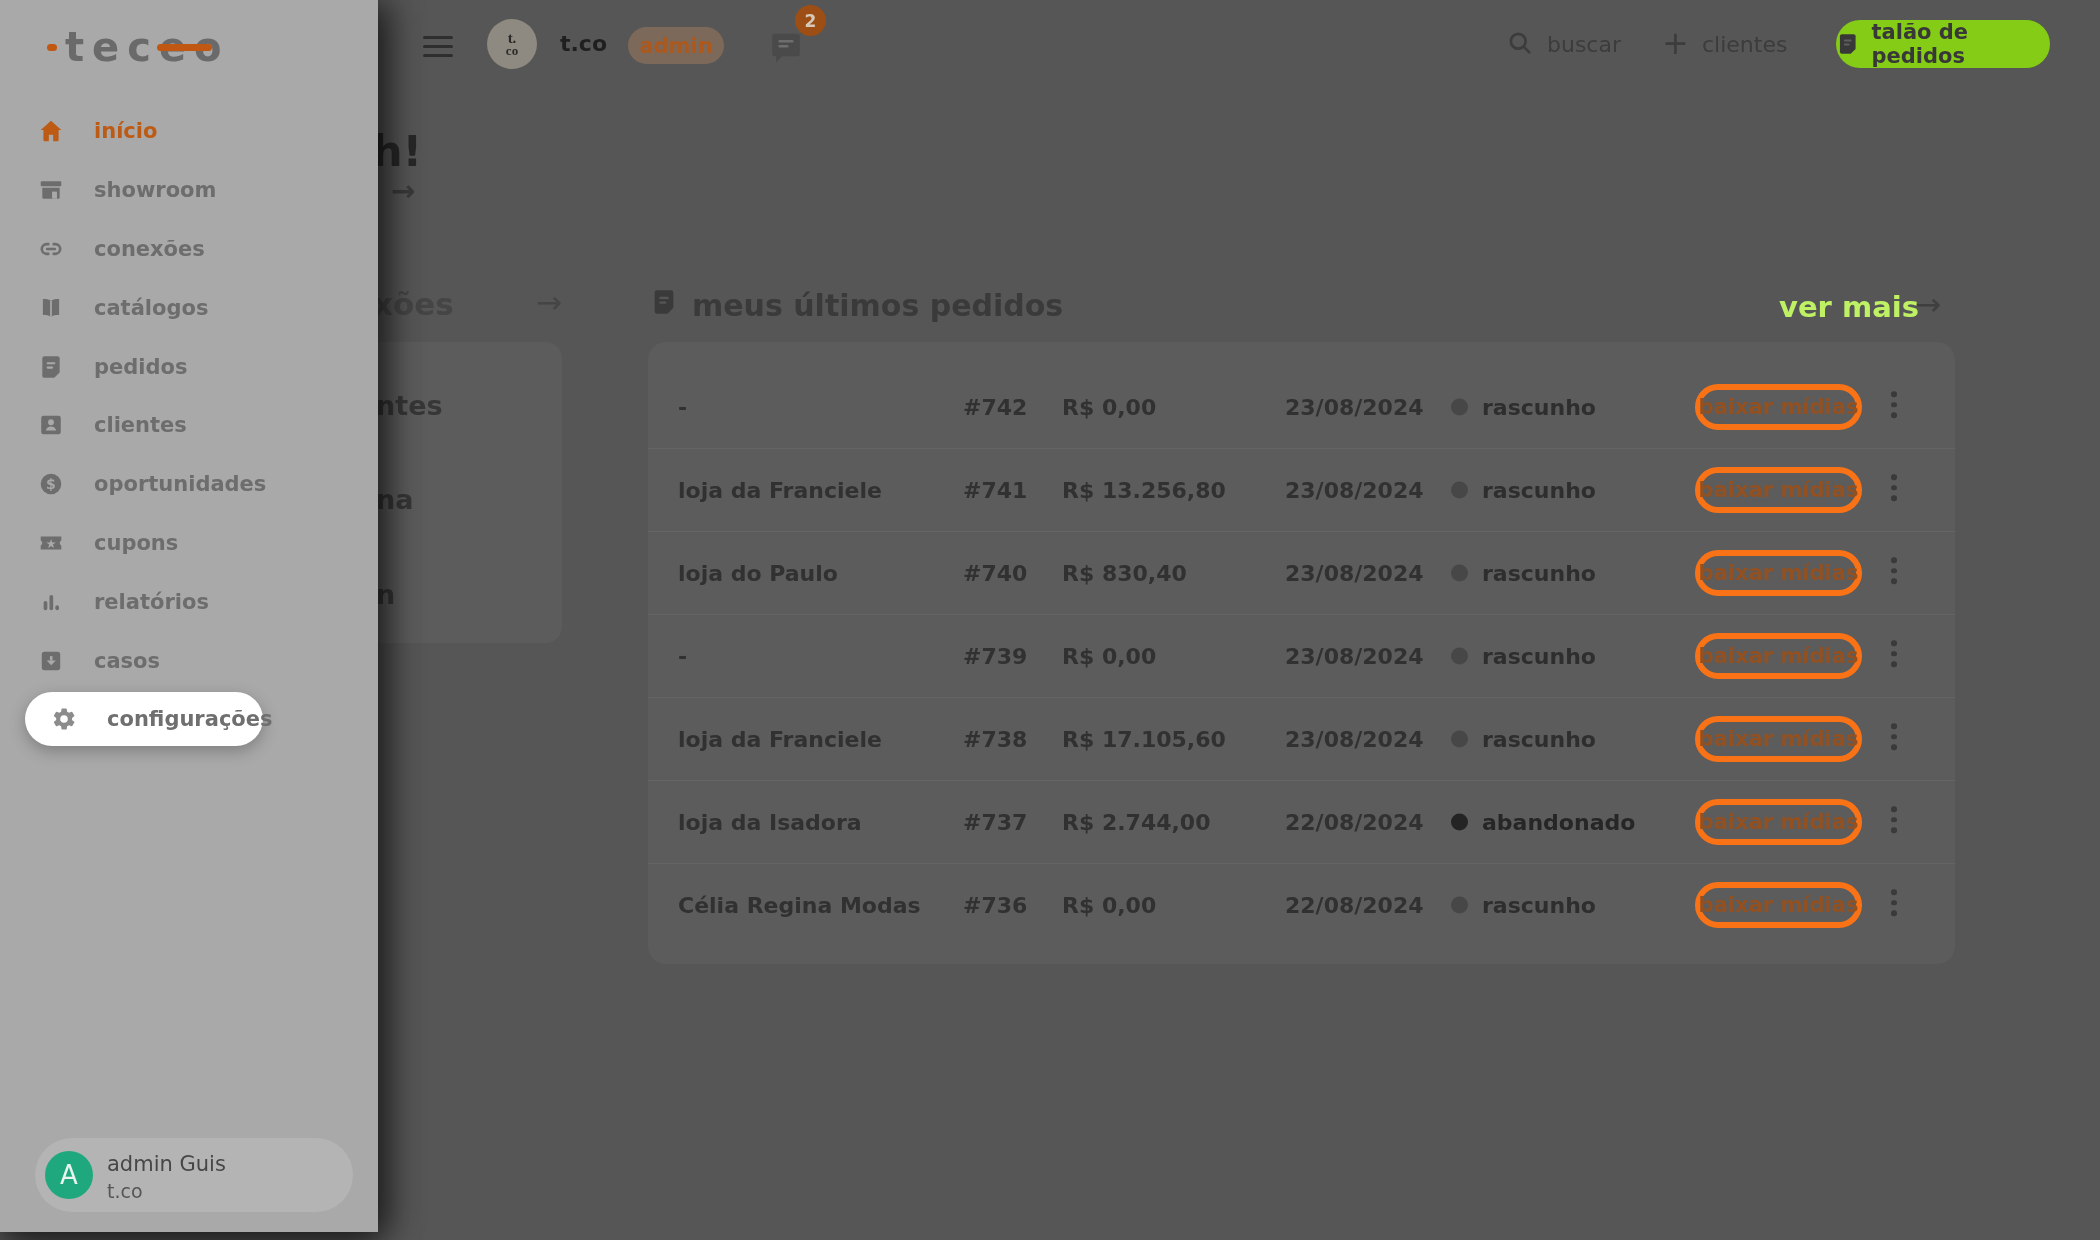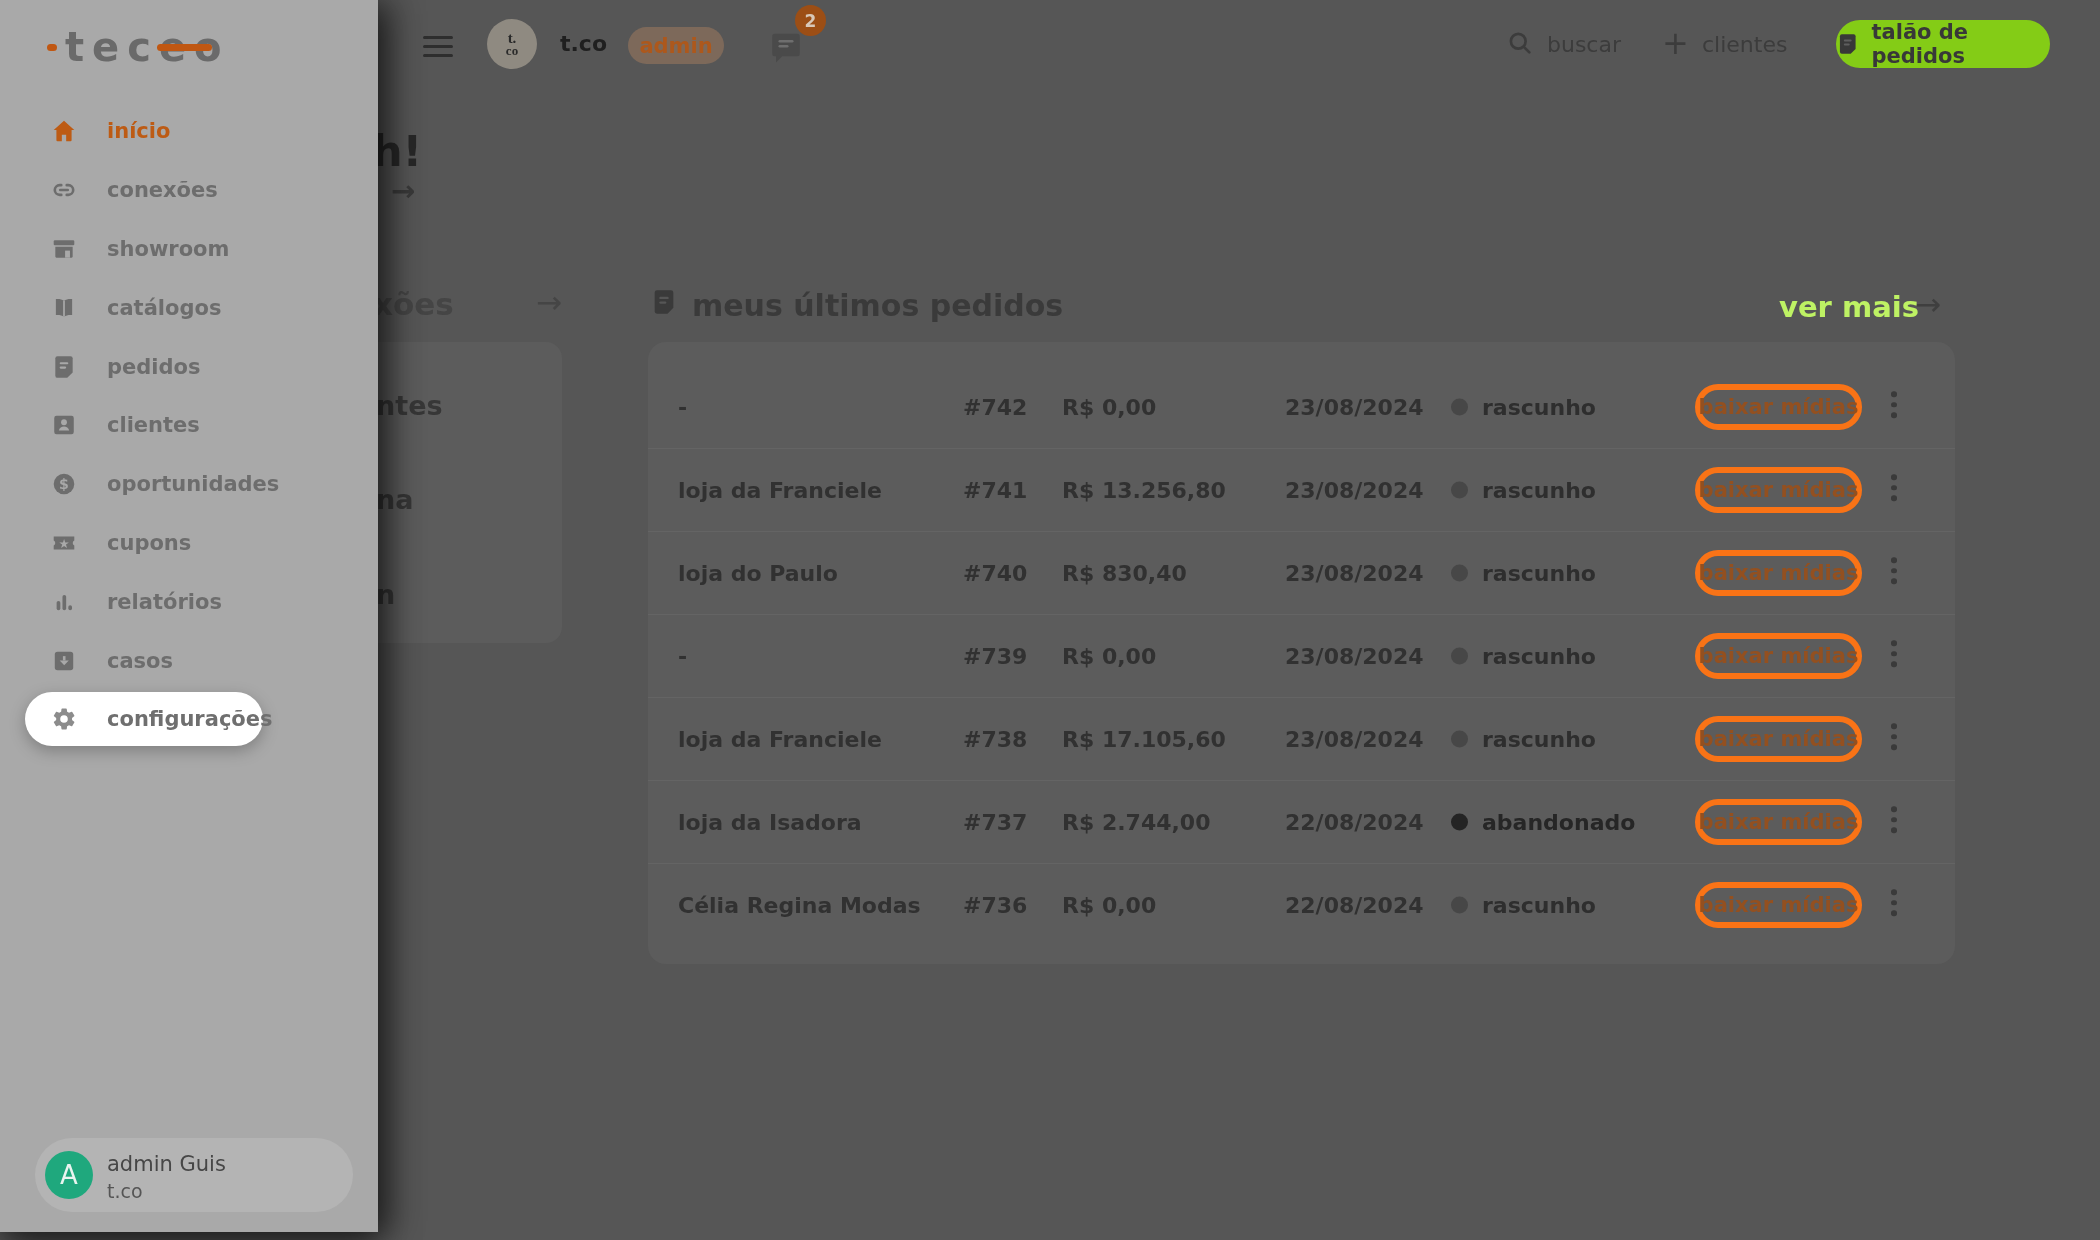--- a/index.html
+++ b/index.html
@@ -69,21 +69,21 @@
 
   
   .sidebar{position:absolute;left:0;top:0;width:378px;height:1232px;background:#a9a9a9;
            box-shadow:14px 0 30px rgba(0,0,0,.45), 0 14px 30px rgba(0,0,0,.5);z-index:5;}
   .logo{position:absolute;left:45px;top:24px;width:220px;height:46px;}
   .logo .dot{position:absolute;left:2px;top:20px;width:10px;height:7px;border-radius:4px;background:#c05712;}
   .logo .txt{position:absolute;left:20px;top:0;font-size:40px;font-weight:700;letter-spacing:8px;
              color:#6a6a6a;line-height:46px;}
   .logo .bar{position:absolute;left:112px;top:20px;width:55px;height:7px;border-radius:4px;background:#c05712;}
   .nav{position:absolute;left:0;top:102px;right:0;}
-  .nav-item{height:58.8px;display:flex;align-items:center;padding-left:51px;gap:30px;
+  .nav-item{height:58.8px;display:flex;align-items:center;padding-left:38px;gap:30px;
             color:#6d6d6d;font-size:21px;font-weight:600;box-sizing:border-box;}
   .nav-item svg{flex:0 0 26px;}
   .nav-item.active{color:#bd5b14;}
   .nav-item.spotlight{background:#ffffff;border-radius:29px;margin:2.4px 0 2.4px 25px;width:238px;
                       height:54px;padding-left:26px;color:#6f6f6f;
                       box-shadow:0 5px 16px rgba(0,0,0,.25);justify-content:space-between;}
   .nav-item.spotlight svg{color:#8c8c8c;}
   .user-pill{position:absolute;left:35px;top:1138px;width:318px;height:74px;border-radius:37px;
              background:#b4b4b4;}
   .user-avatar{position:absolute;left:10px;top:13px;width:48px;height:48px;border-radius:50%;
@@ -284,39 +284,39 @@
     <div class="nav">
 
       <div class="nav-item active">
         <svg width="26" height="26" viewBox="0 0 24 24">
           <path fill="currentColor" d="M12 2.5 21.5 11H19v9.5a1 1 0 0 1-1 1h-4v-6h-4v6H6a1 1 0 0 1-1-1V11H2.5Z"></path>
         </svg>
         <span>início</span>
       </div>
 
       <div class="nav-item">
+        <svg width="26" height="26" viewBox="0 0 24 24">
+          <rect x="2.5" y="4" width="19" height="4.5" rx="1" fill="currentColor"></rect>
+          <path fill="currentColor" d="M4 10h16v9a1 1 0 0 1-1 1H5a1 1 0 0 1-1-1Z"></path>
+          <rect x="13" y="13.5" width="4.5" height="6.5" fill="#a9a9a9"></rect>
+        </svg>
+        <span>showroom</span>
+      </div>
+
+      <div class="nav-item">
         <svg width="26" height="26" viewBox="0 0 24 24" fill="none" stroke="currentColor" stroke-width="2.4" stroke-linecap="round">
           <path d="M9.5 7.5H8a4.5 4.5 0 0 0 0 9h1.5"></path>
             <path d="M14.5 7.5H16a4.5 4.5 0 0 1 0 9h-1.5"></path>
             <path d="M8.5 12h7"></path>
         </svg>
         <span>conexões</span>
       </div>
 
       <div class="nav-item">
         <svg width="26" height="26" viewBox="0 0 24 24">
-          <rect x="2.5" y="4" width="19" height="4.5" rx="1" fill="currentColor"></rect>
-          <path fill="currentColor" d="M4 10h16v9a1 1 0 0 1-1 1H5a1 1 0 0 1-1-1Z"></path>
-          <rect x="13" y="13.5" width="4.5" height="6.5" fill="#a9a9a9"></rect>
-        </svg>
-        <span>showroom</span>
-      </div>
-
-      <div class="nav-item">
-        <svg width="26" height="26" viewBox="0 0 24 24">
           <path fill="currentColor" d="M12 5.5C10 4 7.5 3.5 4.5 3.8V18.5c3-.3 5.5.2 7.5 1.5 2-1.3 4.5-1.8 7.5-1.5V3.8C16.5 3.5 14 4 12 5.5Z"></path>
           <path d="M12 5.5V20" stroke="#a9a9a9" stroke-width="1.6"></path>
         </svg>
         <span>catálogos</span>
       </div>
 
       <div class="nav-item">
         <svg width="26" height="26" viewBox="0 0 24 24">
           <path fill="currentColor" d="M6 2h12a2 2 0 0 1 2 2v13l-5 5H6a2 2 0 0 1-2-2V4a2 2 0 0 1 2-2z"></path>
           <rect x="8" y="7.5" width="8" height="2" rx="1" fill="#a9a9a9"></rect>

